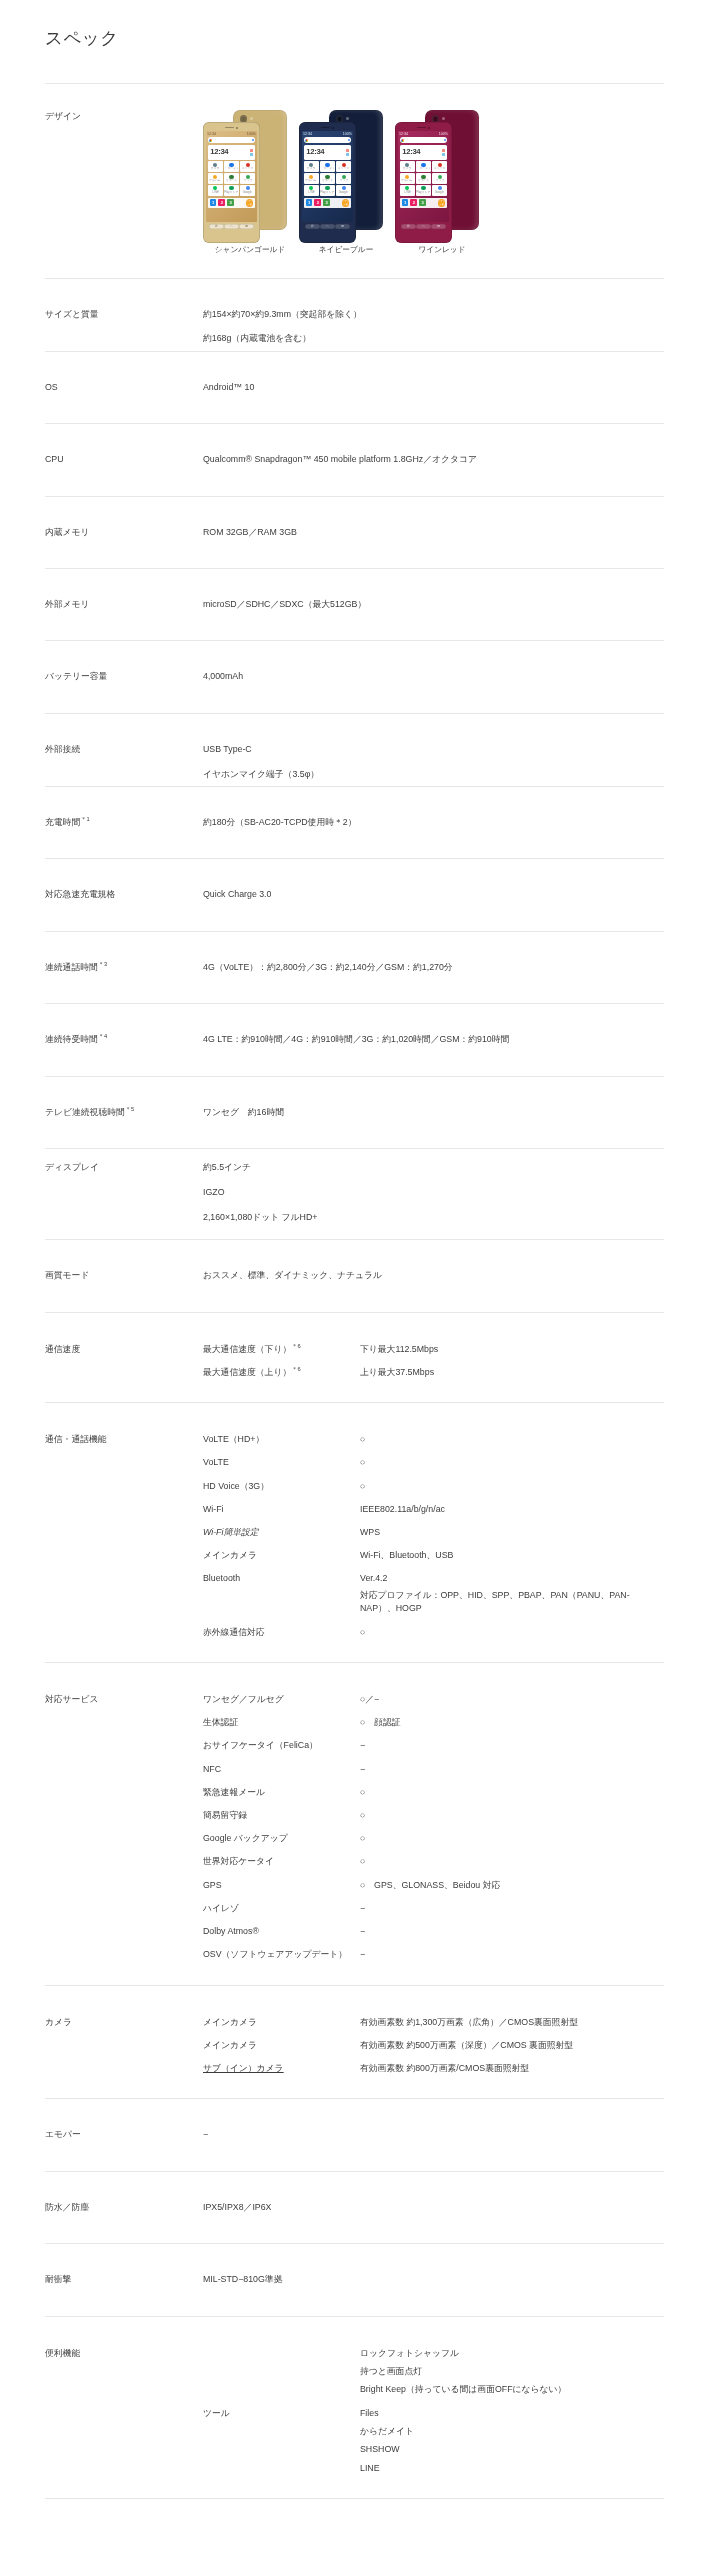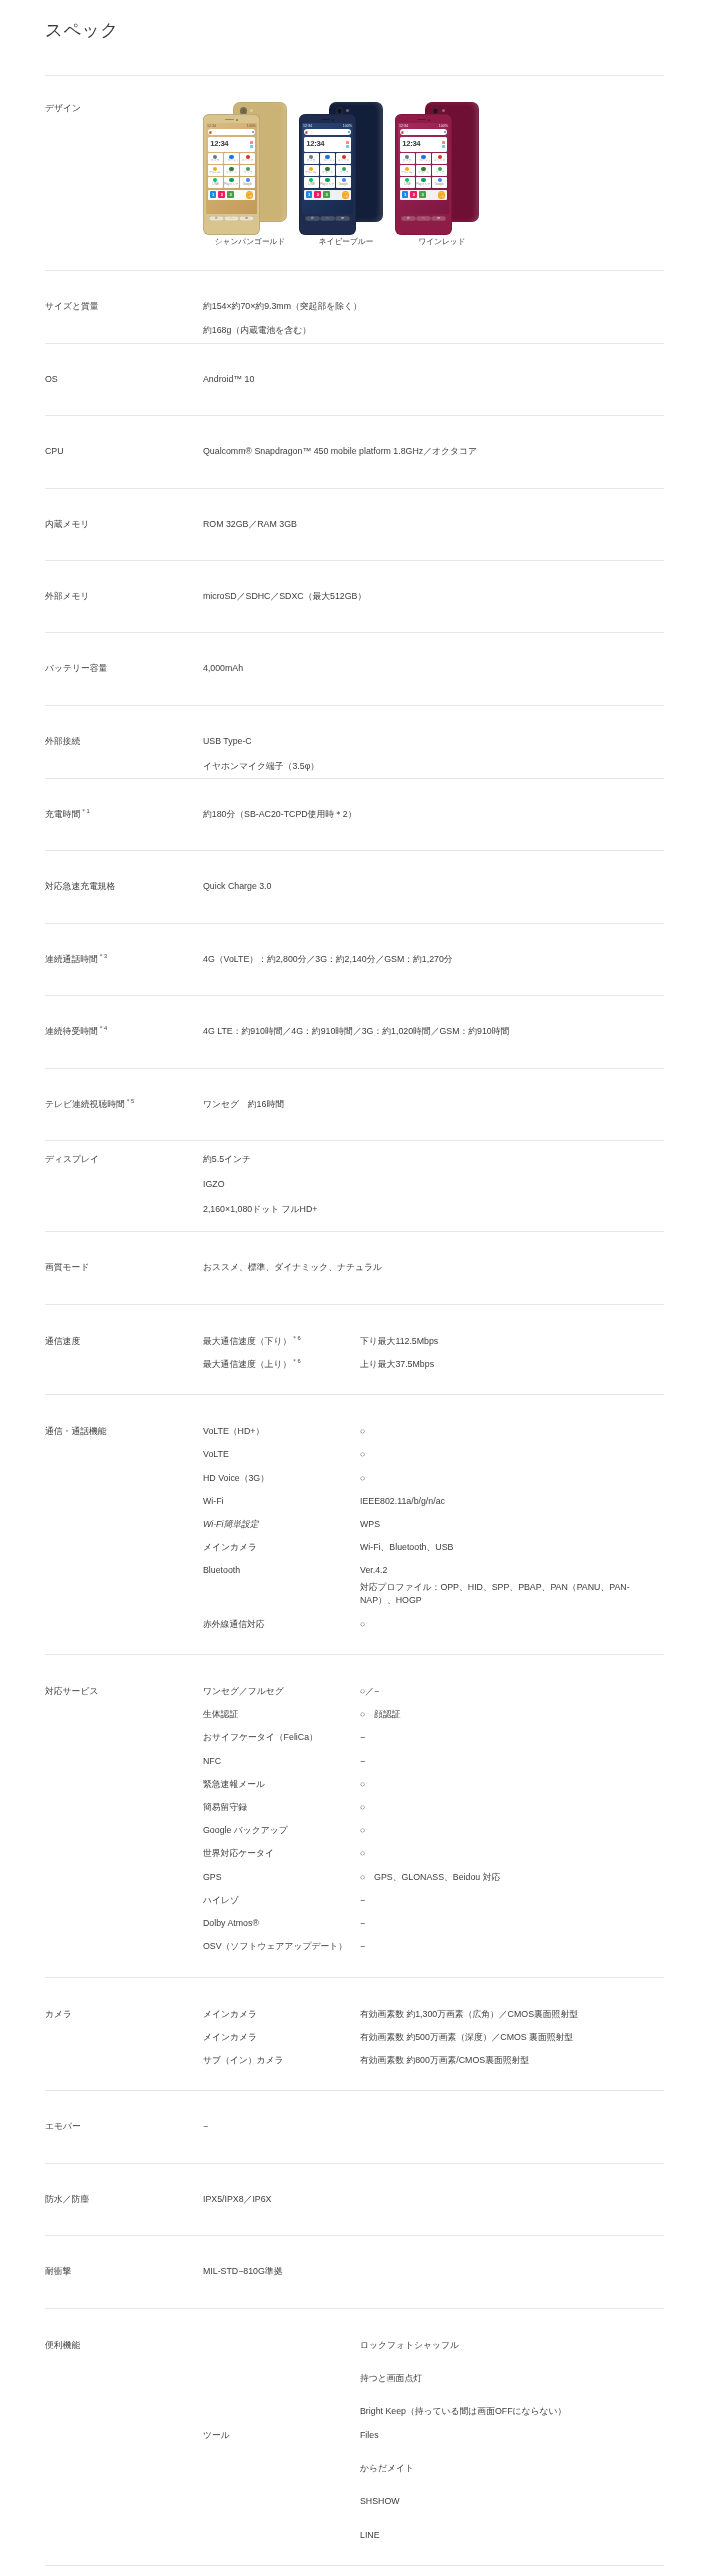--- a/index.html
+++ b/index.html
@@ -1,38 +1,38 @@
 <!DOCTYPE html>
 <html style="font-size:8.2px"><head>
 <meta charset="utf-8">
 <style>
 *{box-sizing:border-box;margin:0;padding:0}
 html,body{width:709px}
 body{height:3157px;overflow:hidden;background:#fff;color:#3c3c3c;
   font-family:"Liberation Sans","DejaVu Sans",sans-serif;-webkit-font-smoothing:antialiased}
 .wrap{padding:0 45px;width:709px}
-.h1{font-size:17.5px;line-height:20.6px;font-weight:400;padding-top:20px;color:#3a3a3a;letter-spacing:0.5px}
+.h1{font-size:17.5px;line-height:20.6px;font-weight:400;padding-top:28px;color:#3a3a3a;letter-spacing:0.5px}
 .h2{font-size:13.4px;line-height:17.5px;font-weight:400;margin-top:37px;color:#3a3a3a;letter-spacing:0.5px}
 .divider{height:0.5px;background:#e7e7e7;margin-top:34px}
 
 .row{display:grid;grid-template-columns:158px 157px 1fr;row-gap:9.8px;border-bottom:0.5px solid #e7e7e7}
 .row.one{padding:29px 0 29px}
 .row.two{padding:29px 0 5px}
 .row.three{padding:12.4px 0 15px}
 .row.subr{padding:30px 0 23px}
 .row.design{padding:27px 0 20.6px}
 .cell{font-size:8.8px;line-height:13.4px}
 .lab{grid-column:1;grid-row:1;color:#3c3c3c}
 .key{grid-column:2;white-space:nowrap}
 .val{grid-column:3;max-width:292px}
 .val.wide{grid-column:2 / 4;max-width:none}
 .ln{font-size:8.8px;line-height:13.4px;color:#3c3c3c}
 .wide .ln + .ln{margin-top:11.3px}
 .val:not(.wide) .ln + .ln{margin-top:3.1px}
-.spread .val:not(.wide) .ln + .ln{margin-top:20px}
+.spread .val:not(.wide) .ln + .ln{margin-top:5px}
 sup.sup{font-size:5.7px;line-height:0;vertical-align:super;margin-left:0.5px}
 
 .phones{grid-column:2 / 4;display:flex;gap:2px}
 .phone{position:relative;width:94px;height:147px}
 .p-back{position:absolute;left:30px;top:0;width:54px;height:120px;border-radius:7.2px;
   box-shadow:inset 0 0 0 0.5px rgba(0,0,0,.15), inset -3.1px 0 5.2px rgba(255,255,255,.15)}
 .p-cam{position:absolute;left:6.7px;top:5.2px;width:7.7px;height:7.7px;border-radius:50%;
   background:rgba(0,0,0,.45);box-shadow:inset 0 0 0 1.5px rgba(255,255,255,.10)}
 .p-flash{position:absolute;left:17px;top:7.2px;width:3.1px;height:3.1px;border-radius:50%;background:rgba(255,255,255,.35)}
 .p-front{position:absolute;left:0;top:12.4px;width:57px;height:121px;border-radius:6.2px;
@@ -500,21 +500,21 @@
       <div class="row subr">
         <div class="cell lab"><span>カメラ</span></div>
         <div class="cell key" style="grid-row: 1;"><span>メインカメラ</span></div>
         <div class="cell val" style="grid-row: 1;">
           <p class="ln">有効画素数 約1,300万画素（広角）／CMOS裏面照射型</p>
         </div>
         <div class="cell key" style="grid-row: 2;"><span>メインカメラ</span></div>
         <div class="cell val" style="grid-row: 2;">
           <p class="ln">有効画素数 約500万画素（深度）／CMOS 裏面照射型</p>
         </div>
-        <div class="cell key" style="grid-row: 3;"><span>サブ（イン）カメラ</span></div>
+        <div class="cell key" style="grid-row: 3; text-decoration: underline;"><span>サブ（イン）カメラ</span></div>
         <div class="cell val" style="grid-row: 3;">
           <p class="ln">有効画素数 約800万画素/CMOS裏面照射型</p>
         </div>
       </div>
       <div class="row one">
         <div class="cell lab"><span>エモパー</span></div>
         <div class="cell val wide">
           <p class="ln">−</p>
         </div>
       </div>

